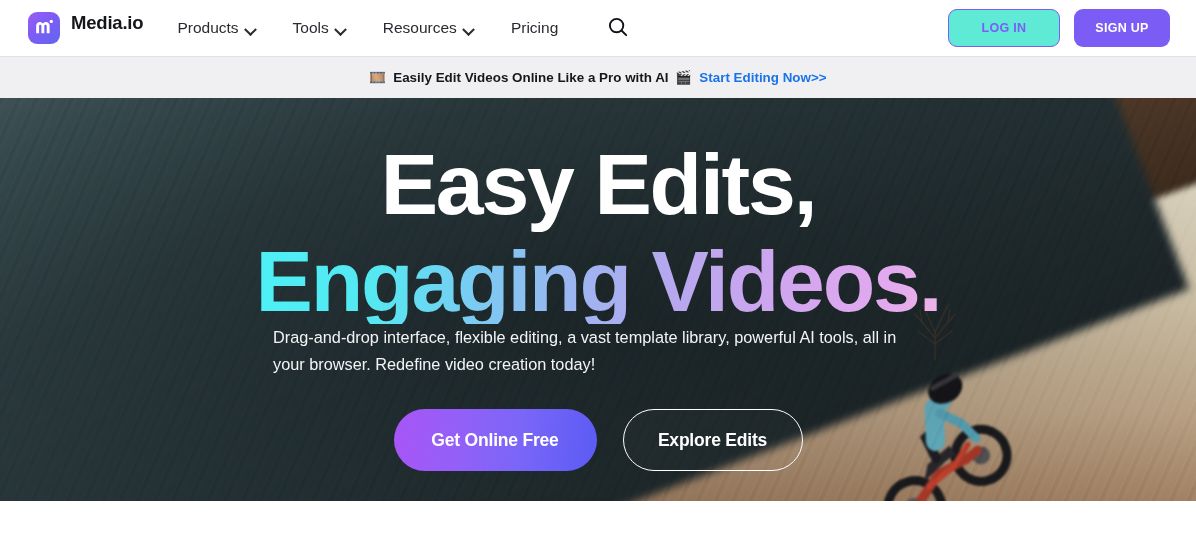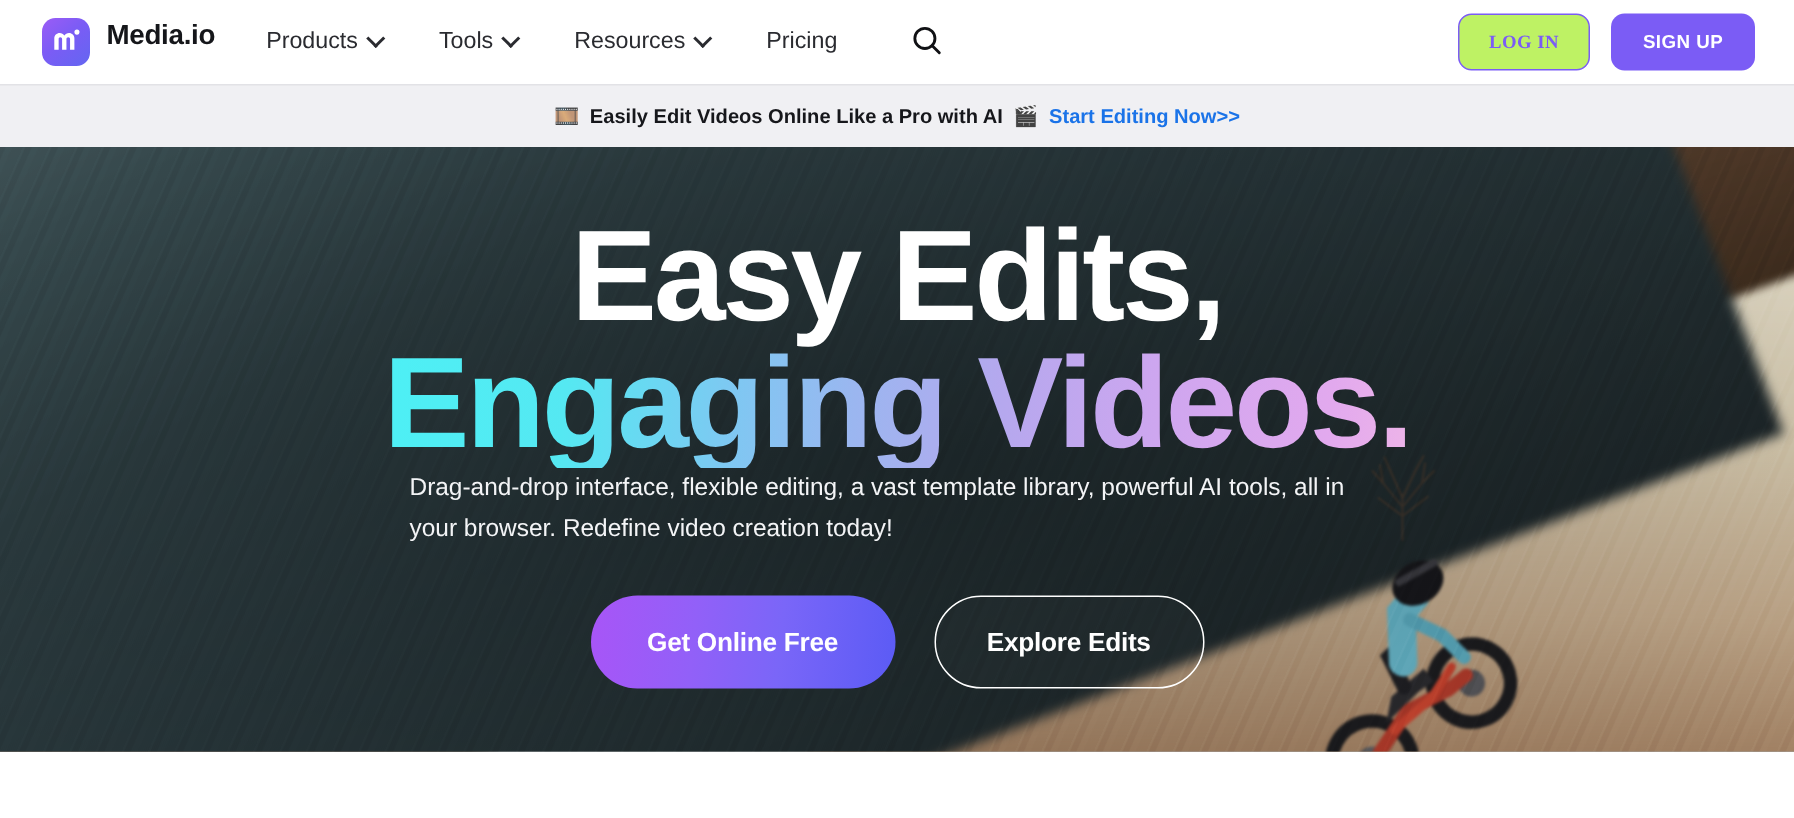--- a/index.html
+++ b/index.html
@@ -51,21 +51,21 @@
     white-space: nowrap;
   }
 
   .nav {
     display: flex;
     align-items: center;
     gap: 0px;
   }
   .nav-item {
     display: flex;
-    align-items: center;
+    align-items: flex-end;
     gap: 7px;
     font-size: 15.5px;
     color: #2a2b30;
     padding: 8px 19px;
     cursor: pointer;
     white-space: nowrap;
   }
   .chev {
     display: inline-block;
     width: 9px;
@@ -89,31 +89,31 @@
   }
 
   .header-spacer { flex: 1; }
 
   .auth {
     display: flex;
     align-items: center;
     gap: 14px;
   }
   .btn-login {
-    width: 88px;
+    width: 112px;
     height: 38px;
     border: 1.6px solid #7b5cf5;
     border-radius: 9px;
-    background: #bef264;
+    background: #5eead4;
     color: #7b5cf5;
     font-size: 12.5px;
     font-weight: bold;
     letter-spacing: 0.3px;
     cursor: pointer;
-    font-family: Liberation Serif, serif;
+    font-family: Liberation Sans, sans-serif;
   }
   .btn-signup {
     width: 96px;
     height: 38px;
     border: none;
     border-radius: 9px;
     background: #7b5cf5;
     color: #ffffff;
     font-size: 12.5px;
     font-weight: bold;
@@ -290,21 +290,21 @@
     color: #ffffff;
     letter-spacing: -2.2px;
     text-align: center;
   }
   .headline-2 {
     font-size: 86px;
     line-height: 1.0;
     font-weight: bold;
     letter-spacing: -2.2px;
     text-align: right;
-    margin-top: 0;
+    margin-top: 12px;
     background: linear-gradient(95deg,
         #4df0f5 0%,
         #55e8f2 18%,
         #7ec8f2 34%,
         #9bb6f0 46%,
         #b5a8ee 60%,
         #cfa6ef 76%,
         #e2a9ee 92%,
         #edb4e8 100%);
     -webkit-background-clip: text;

